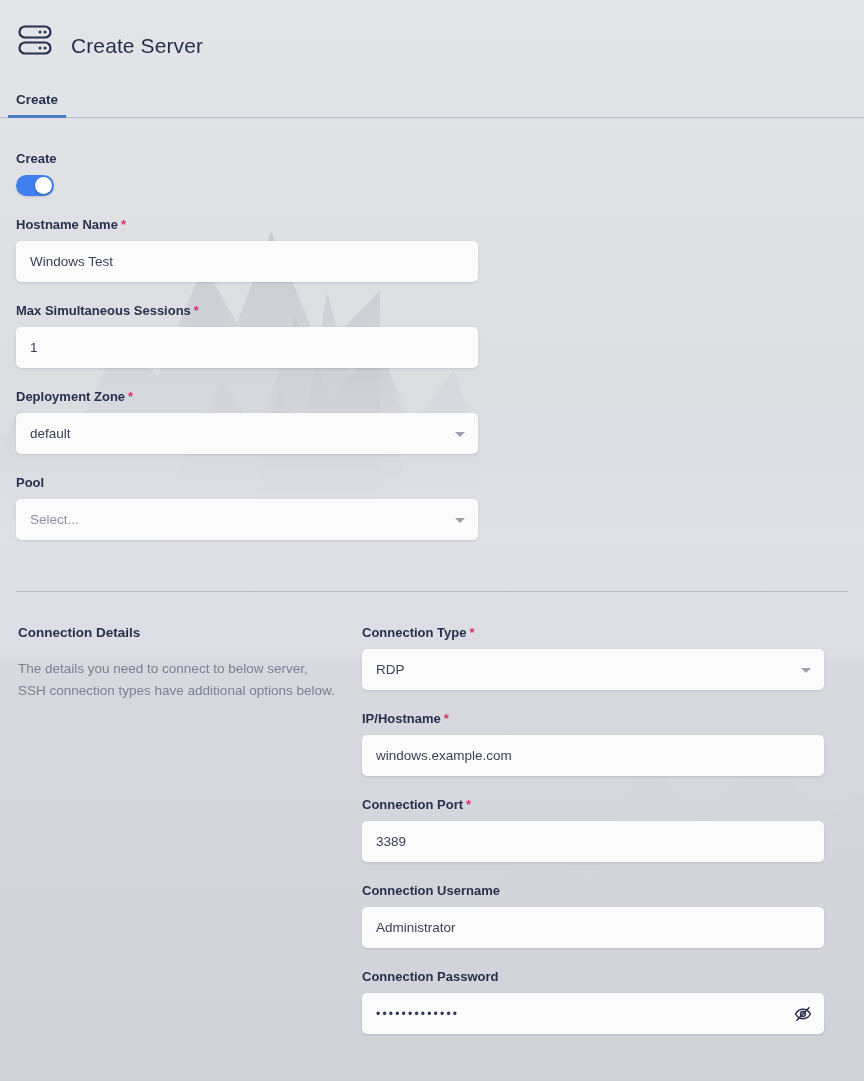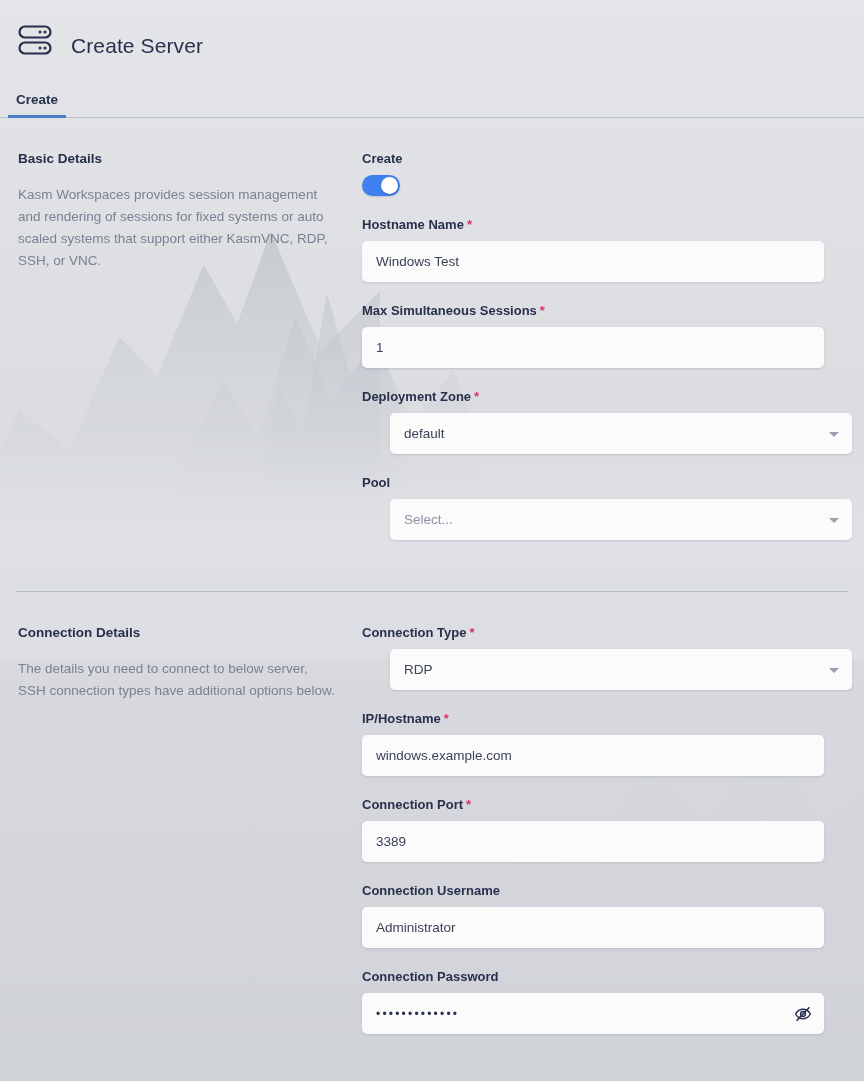--- a/index.html
+++ b/index.html
@@ -156,21 +156,21 @@
     border-radius: 5px;
     box-shadow: 0 1px 3px rgba(60,66,87,0.10), 0 1px 1px rgba(60,66,87,0.06);
     display: flex;
     align-items: center;
     padding: 4px 14px;
     font-size: 13.5px;
     color: #3c4257;
     font-family: "Liberation Sans", sans-serif;
     position: relative;
   }
-  .select { cursor: pointer; margin-left: 28px; }
+  .select { cursor: pointer; }
   .input-value { color: #3c4257; }
   .placeholder { color: #8d92a3; text-align: center; }
 
   .caret {
     position: absolute;
     right: 13px; top: 50%;
     margin-top: -2px;
     width: 0; height: 0;
     border-left: 5px solid transparent;
     border-right: 5px solid transparent;
@@ -235,24 +235,20 @@
       </svg>
     </span>
     <div class="header-title">Create Server</div>
   </div>
 
   <div class="tabbar">
     <div class="tab active">Create</div>
   </div>
 
   <div class="section">
-    <div class="section-left">
-      <h2 class="section-title">Basic Details</h2>
-      <p class="section-desc">Kasm Workspaces provides session management and rendering of sessions for fixed systems or auto scaled systems that support either KasmVNC, RDP, SSH, or VNC.</p>
-    </div>
     <div class="section-right">
 
       <div class="field">
         <label class="field-label">
           <span>Create</span>
         </label>
         <div class="toggle">
           <div class="knob"></div>
         </div>
       </div>

